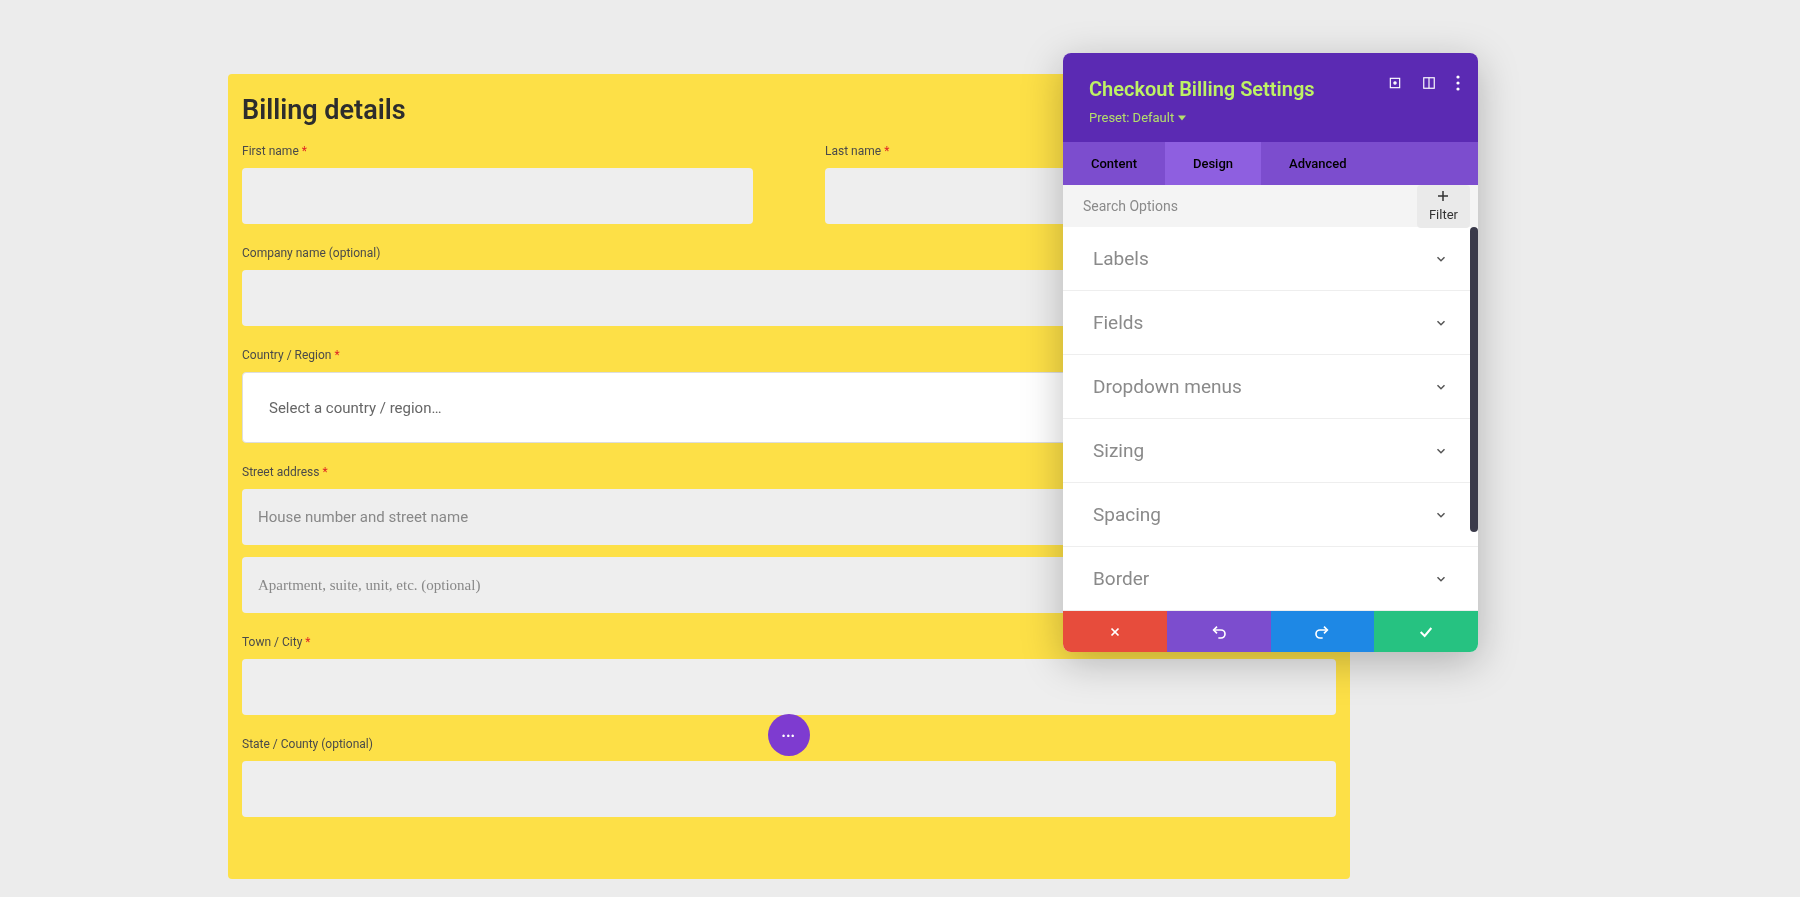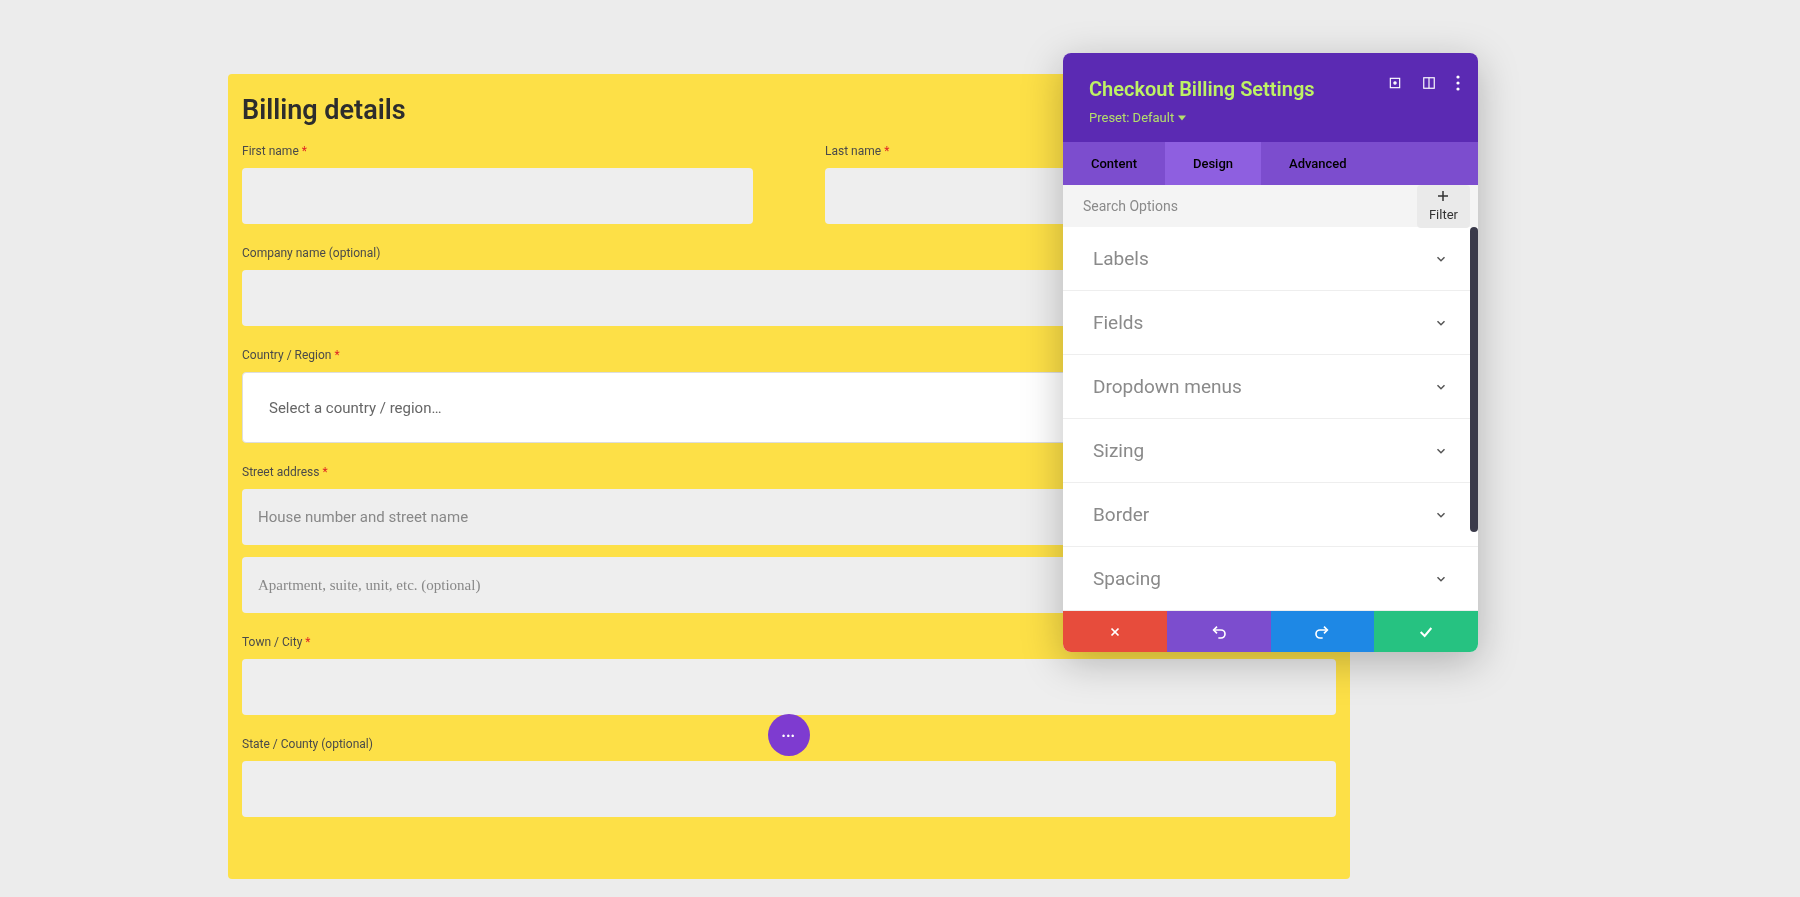--- a/index.html
+++ b/index.html
@@ -377,27 +377,27 @@
           <polyline points="6 9 12 15 18 9"></polyline>
         </svg>
     </div>
     <div class="section-row">
       <span class="section-label">Sizing</span>
       <svg class="chevron" width="14" height="14" viewBox="0 0 24 24" fill="none" stroke="currentColor" stroke-width="2.5">
           <polyline points="6 9 12 15 18 9"></polyline>
         </svg>
     </div>
     <div class="section-row">
+      <span class="section-label">Spacing</span>
+      <svg class="chevron" width="14" height="14" viewBox="0 0 24 24" fill="none" stroke="currentColor" stroke-width="2.5">
+          <polyline points="6 9 12 15 18 9"></polyline>
+        </svg>
+    </div>
+    <div class="section-row">
       <span class="section-label">Border</span>
-      <svg class="chevron" width="14" height="14" viewBox="0 0 24 24" fill="none" stroke="currentColor" stroke-width="2.5">
-          <polyline points="6 9 12 15 18 9"></polyline>
-        </svg>
-    </div>
-    <div class="section-row">
-      <span class="section-label">Spacing</span>
       <svg class="chevron" width="14" height="14" viewBox="0 0 24 24" fill="none" stroke="currentColor" stroke-width="2.5">
           <polyline points="6 9 12 15 18 9"></polyline>
         </svg>
     </div>
     <div class="scroll-track"></div>
   </div>
 
   <div class="panel-footer">
     <div class="footer-btn footer-cancel">
       <svg width="14" height="14" viewBox="0 0 24 24" stroke="currentColor" stroke-width="3" fill="none">

